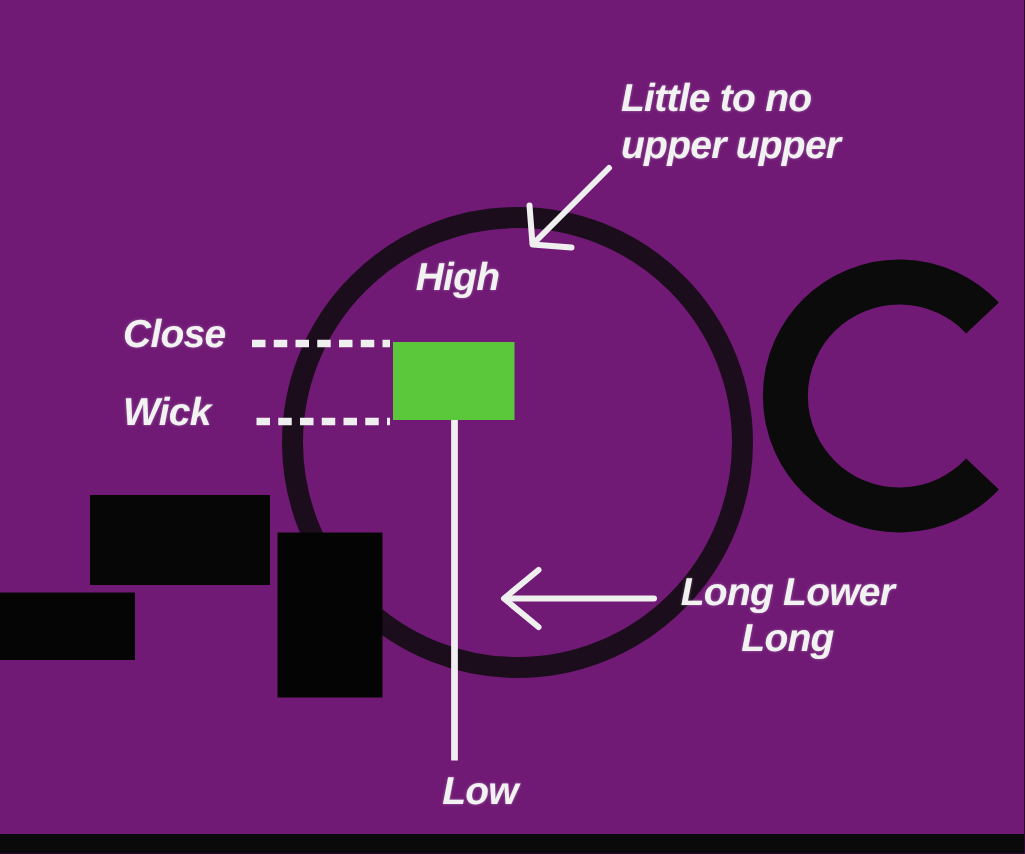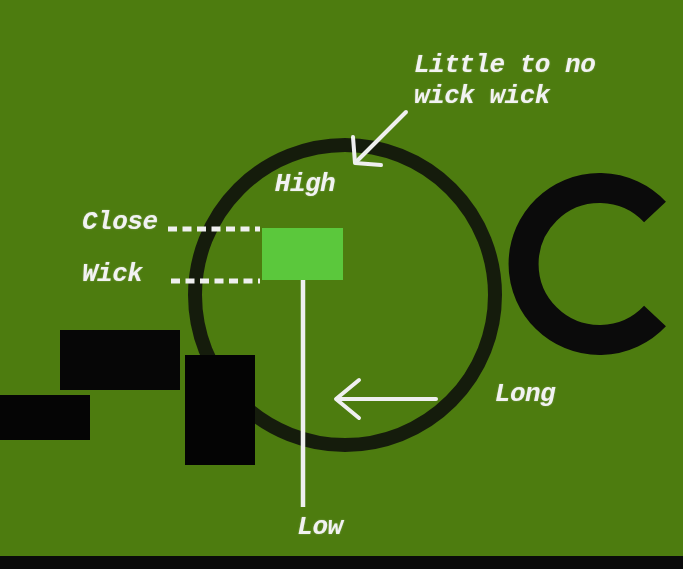--- a/index.html
+++ b/index.html
@@ -1,21 +1,21 @@
 <!DOCTYPE html>
 <html><head>
 <meta charset="utf-8">
 <style>
   html,body{margin:0;padding:0;background:#000;}
   .stage{
     position:relative;
     width:683px;height:569px;
-    background:#4d7c0f;
+    background:#701a75;
     overflow:hidden;
-    font-family:Liberation Mono, monospace;
+    font-family:Liberation Sans, sans-serif;
   }
   .art{position:absolute;left:0;top:0;}
   .lbl{
     position:absolute;
     color:#f2f2f2;
     font-style:italic;
     font-weight:700;
     font-size:26px;
     line-height:31px;
     letter-spacing:-0.5px;
@@ -60,28 +60,29 @@
     </g>
 
     <g fill="none" stroke-width="4" stroke-linecap="round" stroke-linejoin="round" stroke="#efefef">
       <line x1="337" y1="399" x2="436" y2="399"></line>
       <polyline points="359,380 336,399 359,418"></polyline>
     </g>
   </svg>
 
   <div class="lbl" id="note-upper">
     <div>Little to no</div>
-    <div>wick wick</div>
+    <div>upper upper</div>
   </div>
 
   <div class="lbl center" id="label-high">High</div>
 
   <div class="lbl" id="label-close">Close</div>
 
   <div class="lbl" id="label-open">Wick</div>
 
   <div class="lbl center" id="label-low">Low</div>
 
   <div class="lbl center" id="note-lower">
+    <div>Long Lower</div>
     <div>Long</div>
   </div>
 
 </div>
 
 </body></html>

